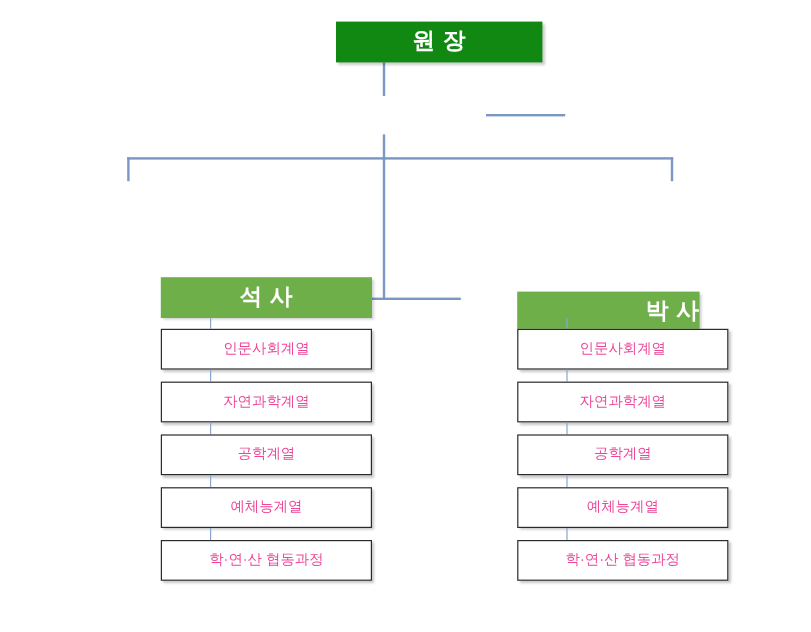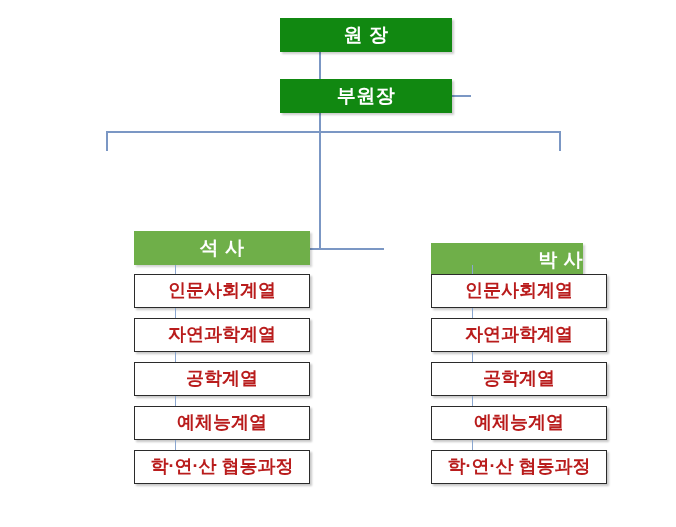--- a/index.html
+++ b/index.html
@@ -54,24 +54,24 @@
     background: #6faf49;
     color: #ffffff;
     font-weight: bold;
     font-size: 19px;
     letter-spacing: 0.5px;
     box-shadow: 2px 2px 2px rgba(0,0,0,0.18);
   }
 
   .node.leaf {
     background: #ffffff;
-    color: #b91c1c;
+    color: #ec4899;
     border: 1.6px solid #2b2b2b;
-    font-weight: bold;
-    font-size: 18px;
+    font-weight: normal;
+    font-size: 12px;
     letter-spacing: 0px;
     box-shadow: 2px 2px 2px rgba(0,0,0,0.22);
   }
 
   .node .label { pointer-events: none; }
 </style>
 </head>
 <body>
 
 <div id="chart-root">
@@ -89,23 +89,20 @@
   <div class="conn v" style="left:559px; top:131px; height:20px;"></div>
 
   <div class="conn v" style="left:319px; top:131px; height:118px;"></div>
 
   <div class="conn h" style="left:263px; top:248px; width:121px;"></div>
 
   <div class="node dark" style="left:233px; top:18px; width:172px; height:34px;">
     <span class="label">원  장</span>
   </div>
 
-  <div class="node dark" style="left:233px; top:79px; width:172px; height:34px;">
-    <span class="label">부원장</span>
-  </div>
 
 
 
 
   <div class="node mid" style="left:87px; top:231px; width:176px; height:34px;">
     <span class="label">석  사</span>
   </div>
 
   <div class="node mid" style="left:384px; top:243px; width:152px; height:34px;justify-content:flex-end;">
     <span class="label">박  사</span>

